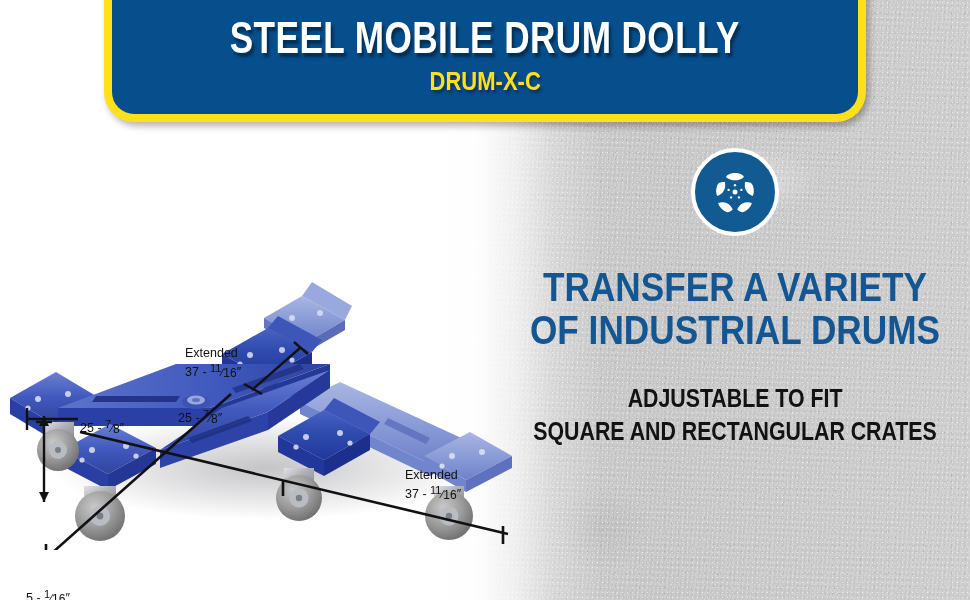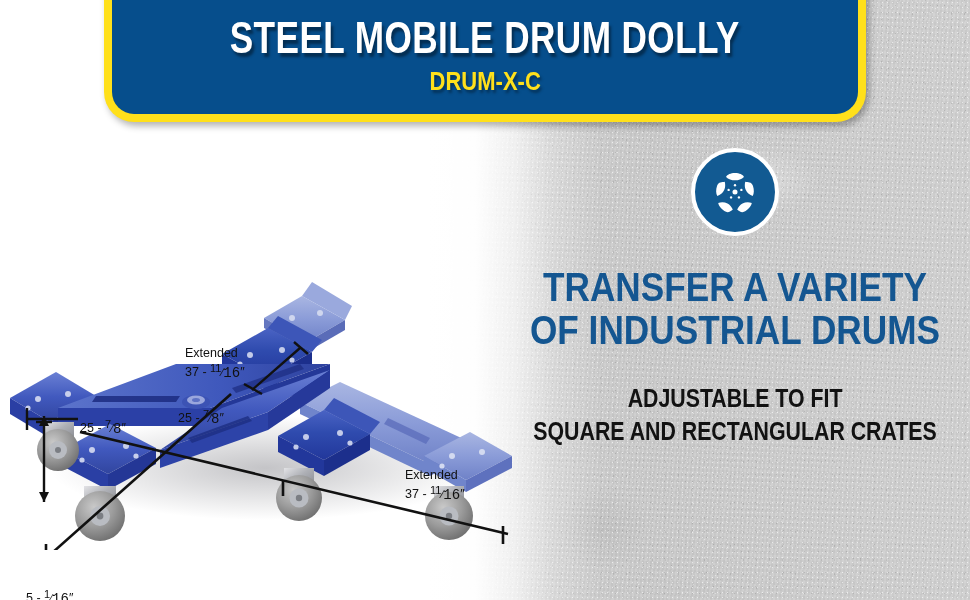--- a/index.html
+++ b/index.html
@@ -149,21 +149,21 @@
     line-height:1.25;
     text-align:left;
   }
   .dim-label .frac {
     display:inline-block;
     position:relative;
     font-size:11px;
     vertical-align:baseline;
   }
   .dim-label sup { font-size:11px; vertical-align:.38em; }
-  .dim-label sub { font-size:14px; vertical-align:-.05em;font-family:Liberation Mono, monospace; }
+  .dim-label sub { font-size:12px; vertical-align:-.05em; }
   .dim-label .slash { font-size:11px; }
 
   #lbl-ext-top  { left:185px; top:196px; width:112px; }
   #lbl-25a      { left:80px;  top:268px; }
   #lbl-25b      { left:178px; top:258px; }
   #lbl-ext-right{ left:405px; top:318px; width:110px; }
   #lbl-height   { left:26px;  top:438px; }
 </style>
 </head>
 <body>

